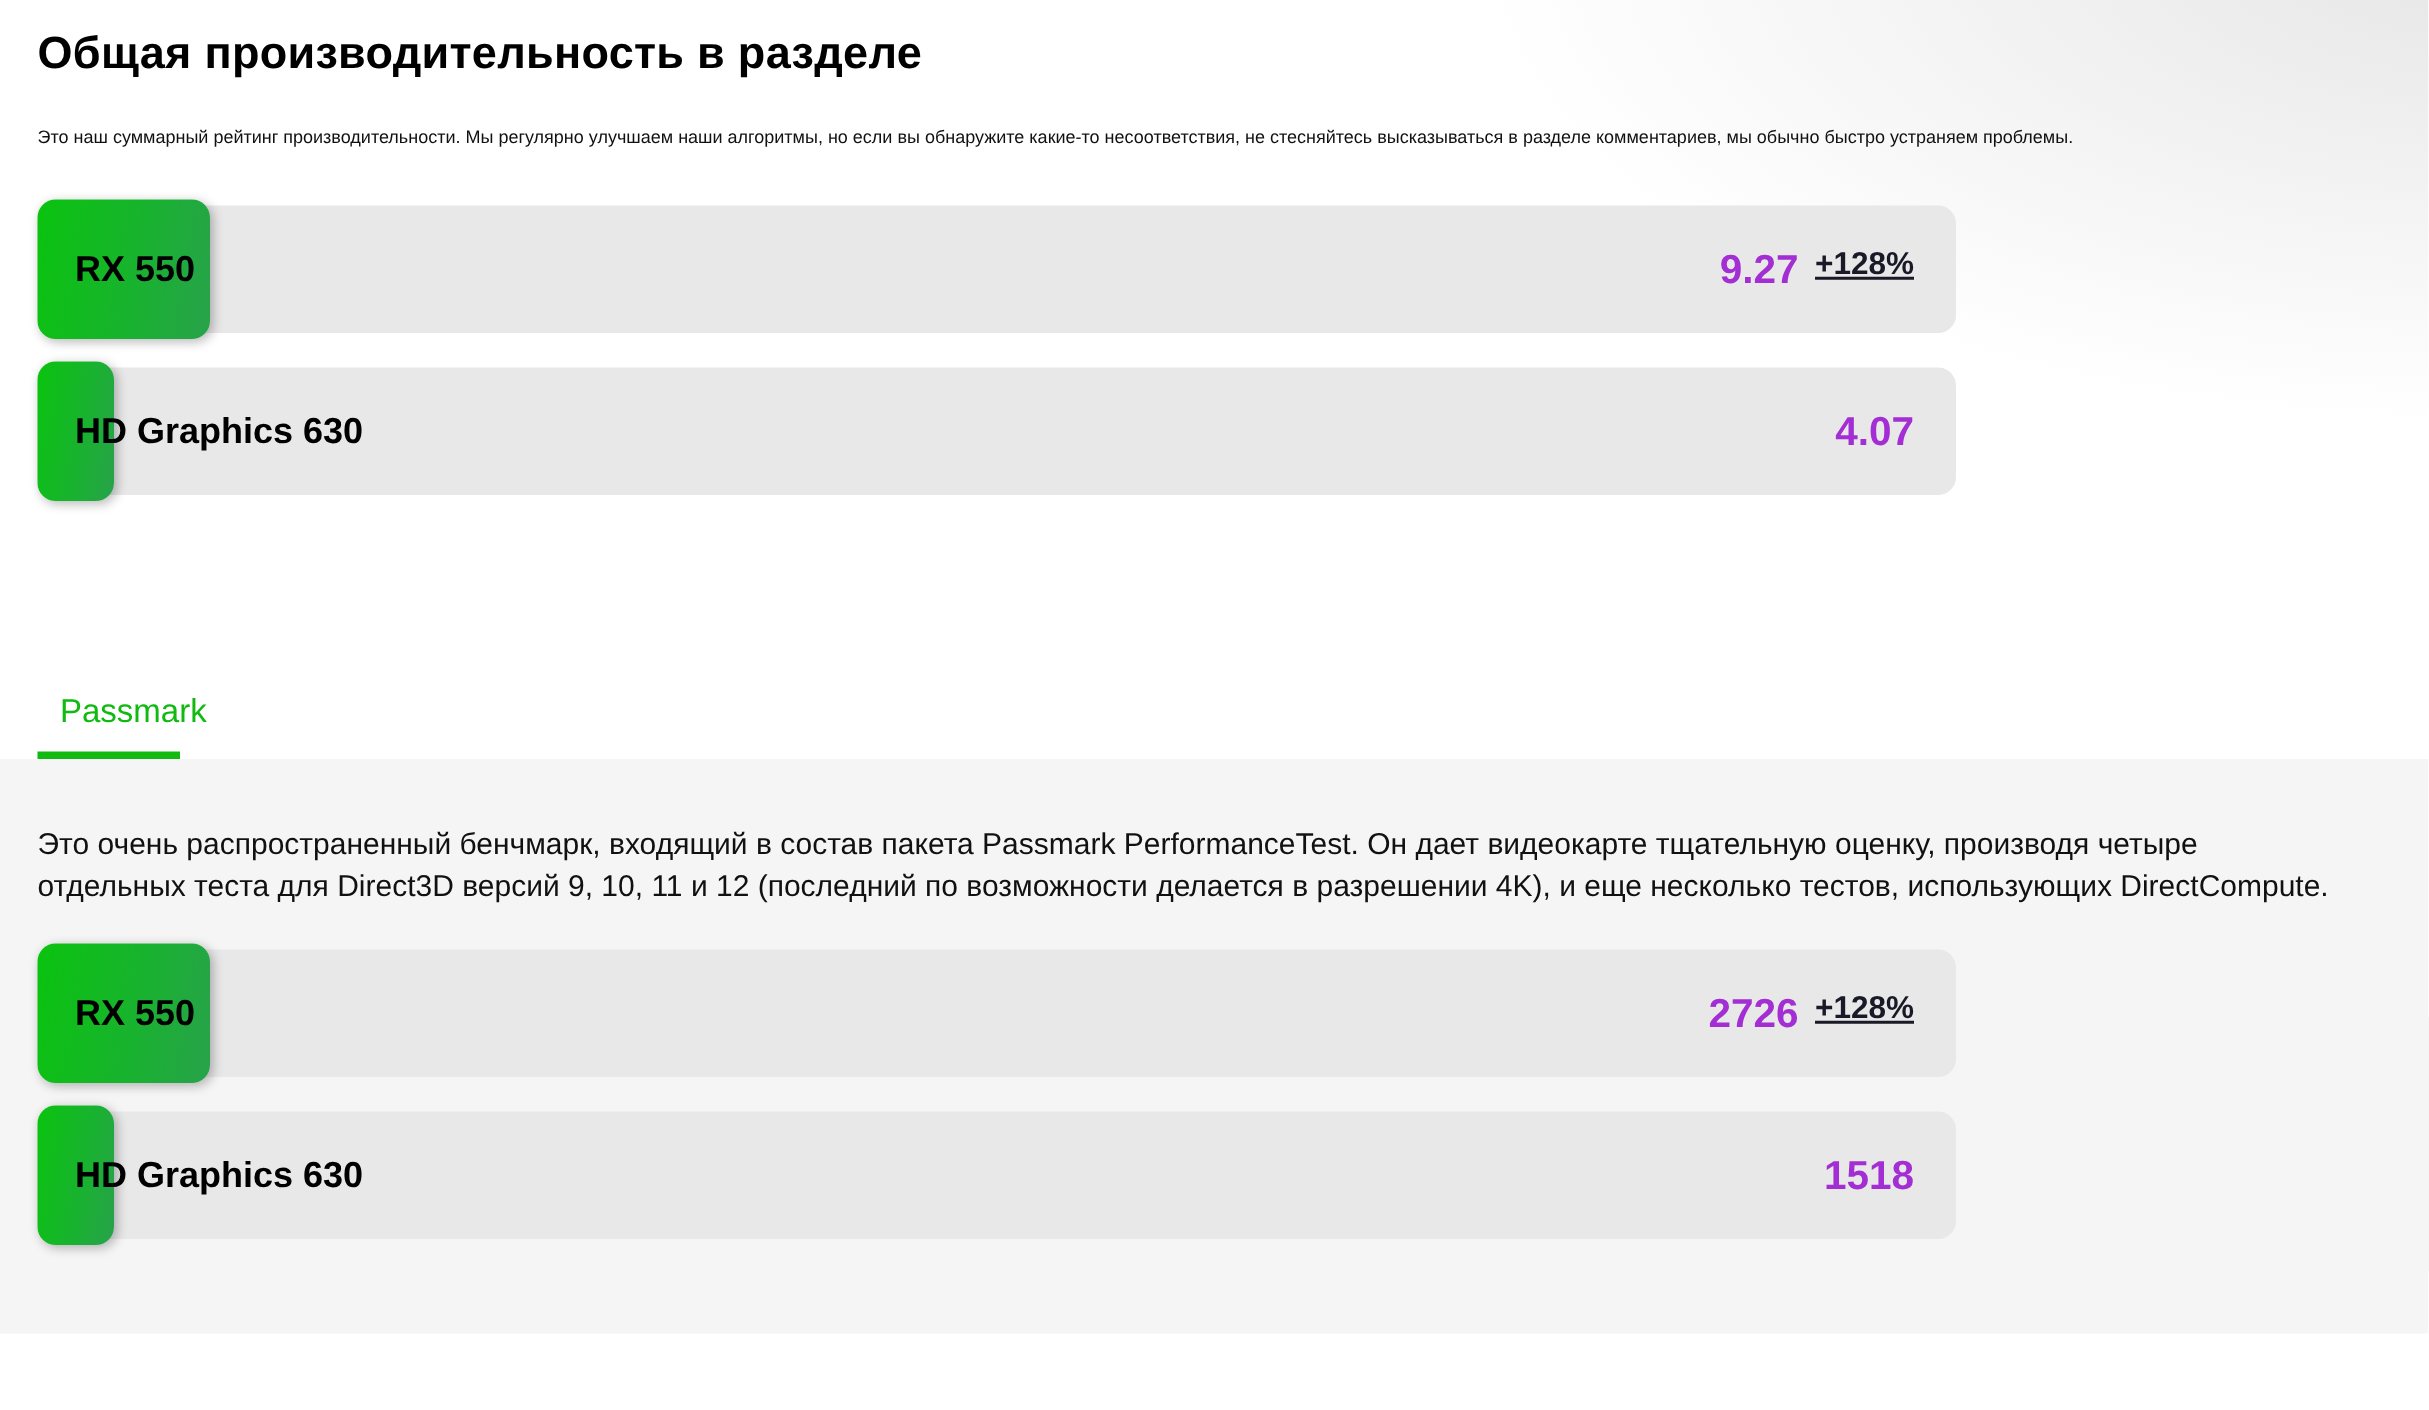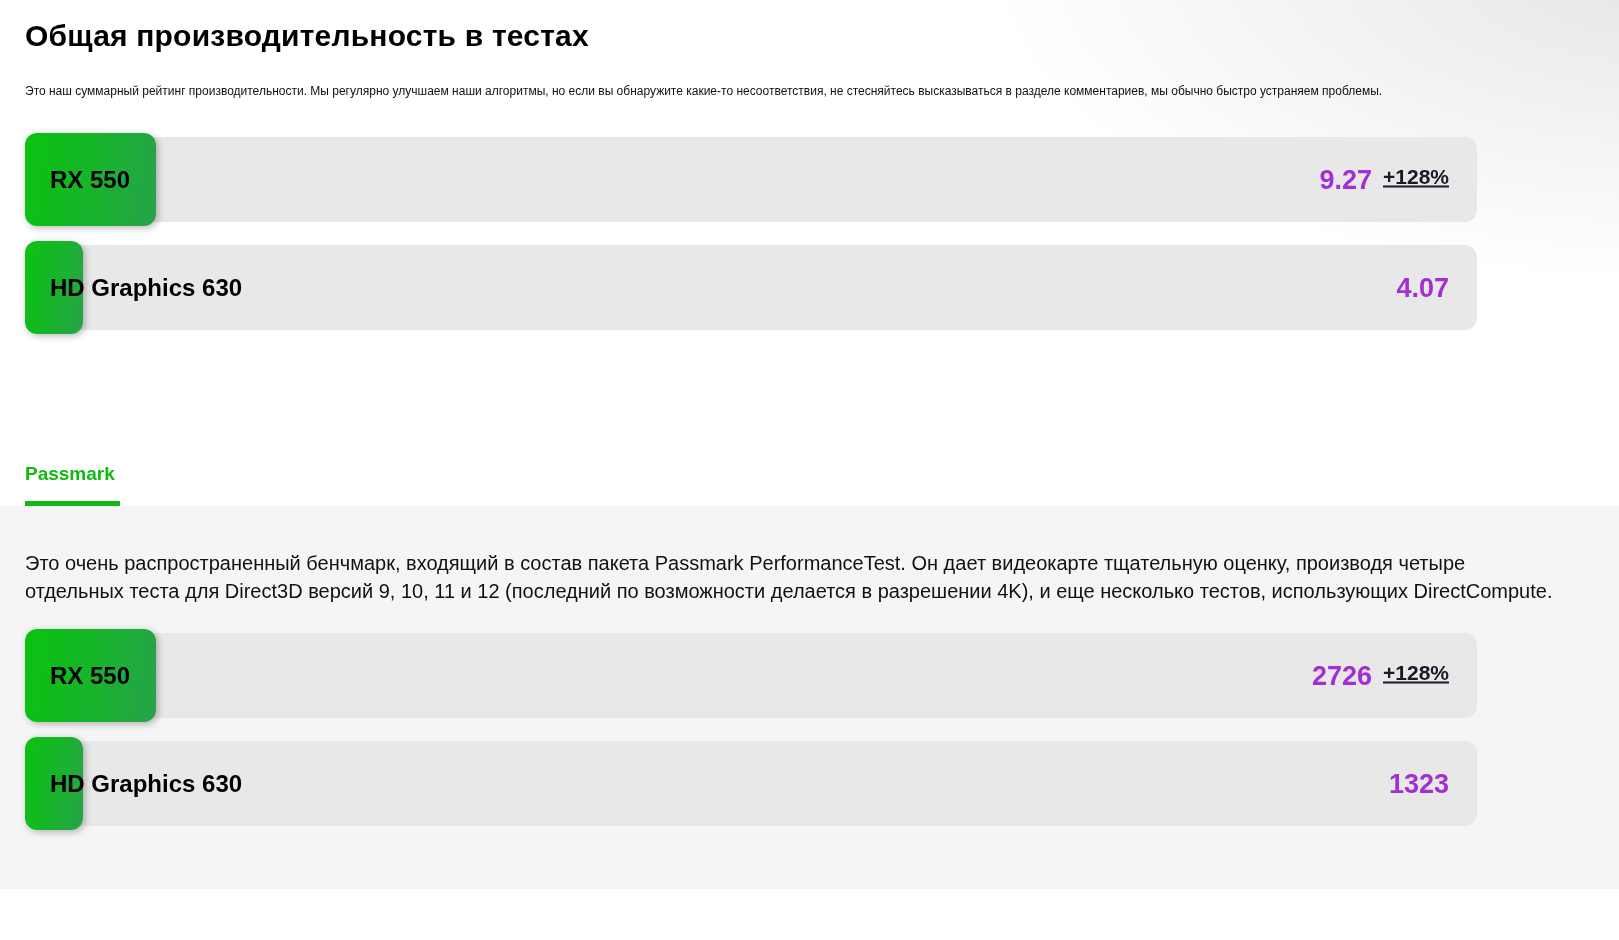--- a/index.html
+++ b/index.html
@@ -20,21 +20,21 @@
     font-size:30px; font-weight:700; color:#000; letter-spacing:.2px;
     line-height:36px;
   }
   .intro {
     margin-top:24px;
     font-size:12px; line-height:27px; color:#111;
     max-width:1515px;
   }
   
   .chart { margin-top:28px; }
-  .bar-row { position:relative; height:93px; width:1452px; margin-top:15px; }
+  .bar-row { position:relative; height:93px; width:1279px; margin-top:15px; }
   .bar-row:first-child { margin-top:0; }
   .bar-track {
     position:absolute; left:0; right:0; top:4px; bottom:4px;
     background:#e8e8e8; border-radius:12px;
   }
   .bar-fill {
     position:absolute; left:0; top:0; height:93px; width:9%;
     border-radius:12px;
     background:linear-gradient(100deg,#0ac30e 0%,#18b32e 55%,#28a24b 100%);
     box-shadow:2px 2px 7px rgba(0,0,0,.28);
@@ -47,42 +47,42 @@
     position:absolute; right:28px; top:50%; transform:translateY(-50%);
     z-index:2; display:flex; align-items:flex-start; gap:11px;
   }
   .bar-values .val { color:#a32ed3; font-size:27px; font-weight:700; }
   .bar-values .pct { color:#191927; font-size:21px; font-weight:700;text-decoration:underline; }
   .bar-values .pct:empty { display:none; }
   
   .tabbar { margin-top:127px; padding-left:25px; }
   .tab { display:inline-block; cursor:pointer; }
   .tab-label {
-    display:block; font-size:19px; line-height:26px; font-weight:700; color:#10ba10;
+    display:block; font-size:22px; line-height:26px; font-weight:400; color:#10ba10;margin-left:15px;
   }
   .tab-underline {
     margin-top:14px; width:95px; height:5px; background:#10ba10;
   }
   
   .s2 {
     background:#f5f5f5;
     padding:43px 12px 13px 25px;
     min-height:383px;
   }
   .pm-desc {
     font-size:20px; line-height:28px; color:#111;
     max-width:1540px;
   }
   .s2 .chart { margin-top:24px; }
 </style>
 </head>
 <body>
 
 <section class="s1">
-  <h1 class="page-title">Общая производительность в тестах</h1>
+  <h1 class="page-title">Общая производительность в разделе</h1>
   <p class="intro">Это наш суммарный рейтинг производительности. Мы регулярно улучшаем наши алгоритмы, но если вы обнаружите какие-то несоответствия, не стесняйтесь высказываться в разделе комментариев, мы обычно быстро устраняем проблемы.</p>
 
   <div class="chart">
     <div class="bar-row">
       <div class="bar-track"></div>
       <div class="bar-fill" style="width: 9%;"></div>
       <div class="bar-label">RX 550</div>
       <div class="bar-values">
         <span class="val">9.27</span>
         <span class="pct">+128%</span>
@@ -118,18 +118,18 @@
       <div class="bar-values">
         <span class="val">2726</span>
         <span class="pct">+128%</span>
       </div>
     </div>
     <div class="bar-row">
       <div class="bar-track"></div>
       <div class="bar-fill" style="width: 4%;"></div>
       <div class="bar-label">HD Graphics 630</div>
       <div class="bar-values">
-        <span class="val">1323</span>
+        <span class="val">1518</span>
 
       </div>
     </div>
   </div>
 </section>
 
 </body></html>

